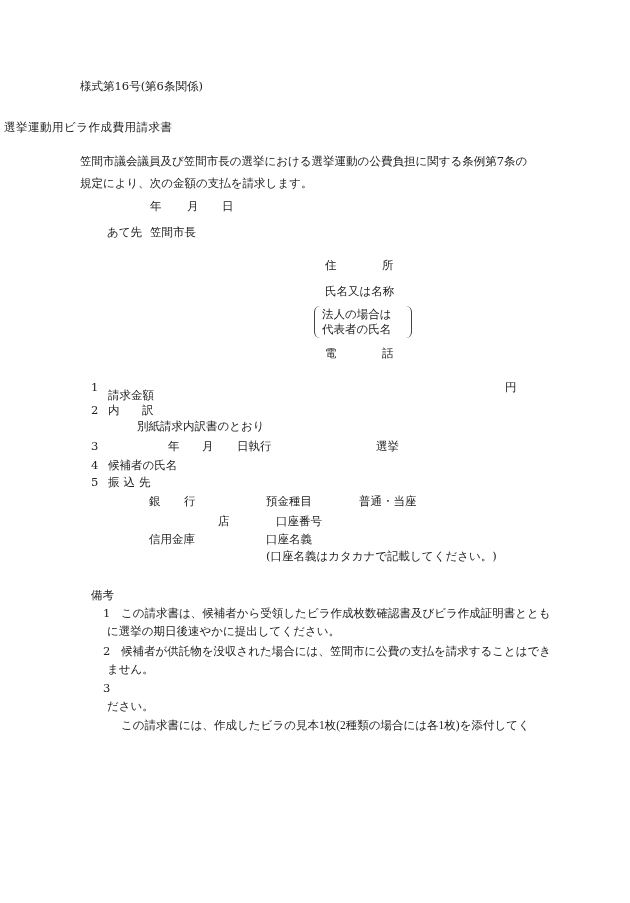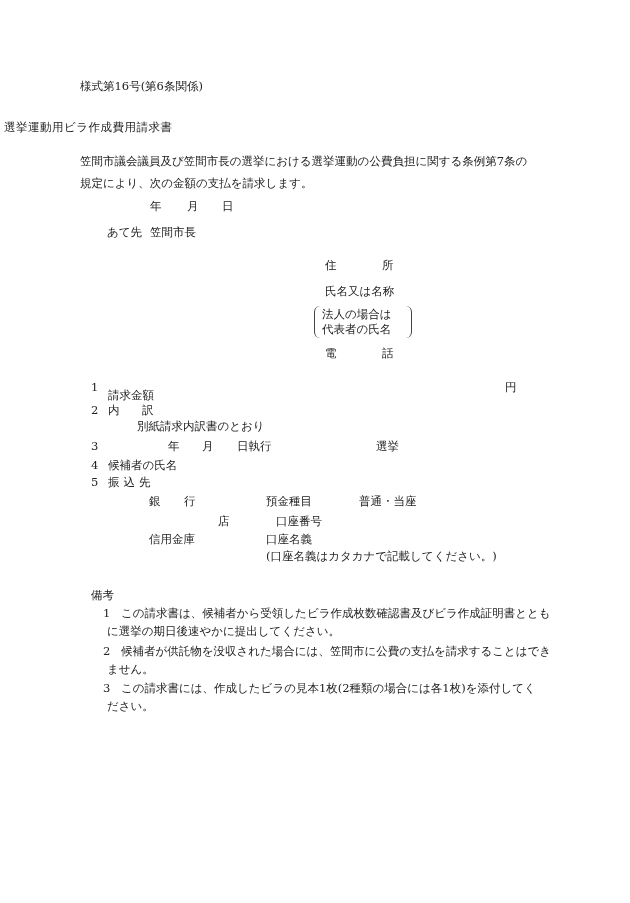--- a/index.html
+++ b/index.html
@@ -68,21 +68,21 @@
     .acct-note { left: 266px; top: 551px; }
 
     .remarks-title { left: 91px; top: 590px; text-align: right; }
     .r1n { left: 103px; top: 608px; }
     .r1a { left: 121px; top: 608px; }
     .r1b { left: 107px; top: 626px; }
     .r2n { left: 103px; top: 646px; }
     .r2a { left: 121px; top: 646px; }
     .r2b { left: 107px; top: 664px; }
     .r3n { left: 103px; top: 683px; }
-    .r3a { left: 121px; top: 683px; }
+    .r3a { left: 121px; top: 720px; font-family: Liberation Serif, serif; }
     .r3b { left: 107px; top: 701px; }
   </style>
 </head>
 <body>
 
 <div>
   <div class="abs form-no">様式第16号(第6条関係)</div>
   <div class="abs doc-title">選挙運動用ビラ作成費用請求書</div>
 
   <div class="abs intro1">笠間市議会議員及び笠間市長の選挙における選挙運動の公費負担に関する条例第7条の</div>

